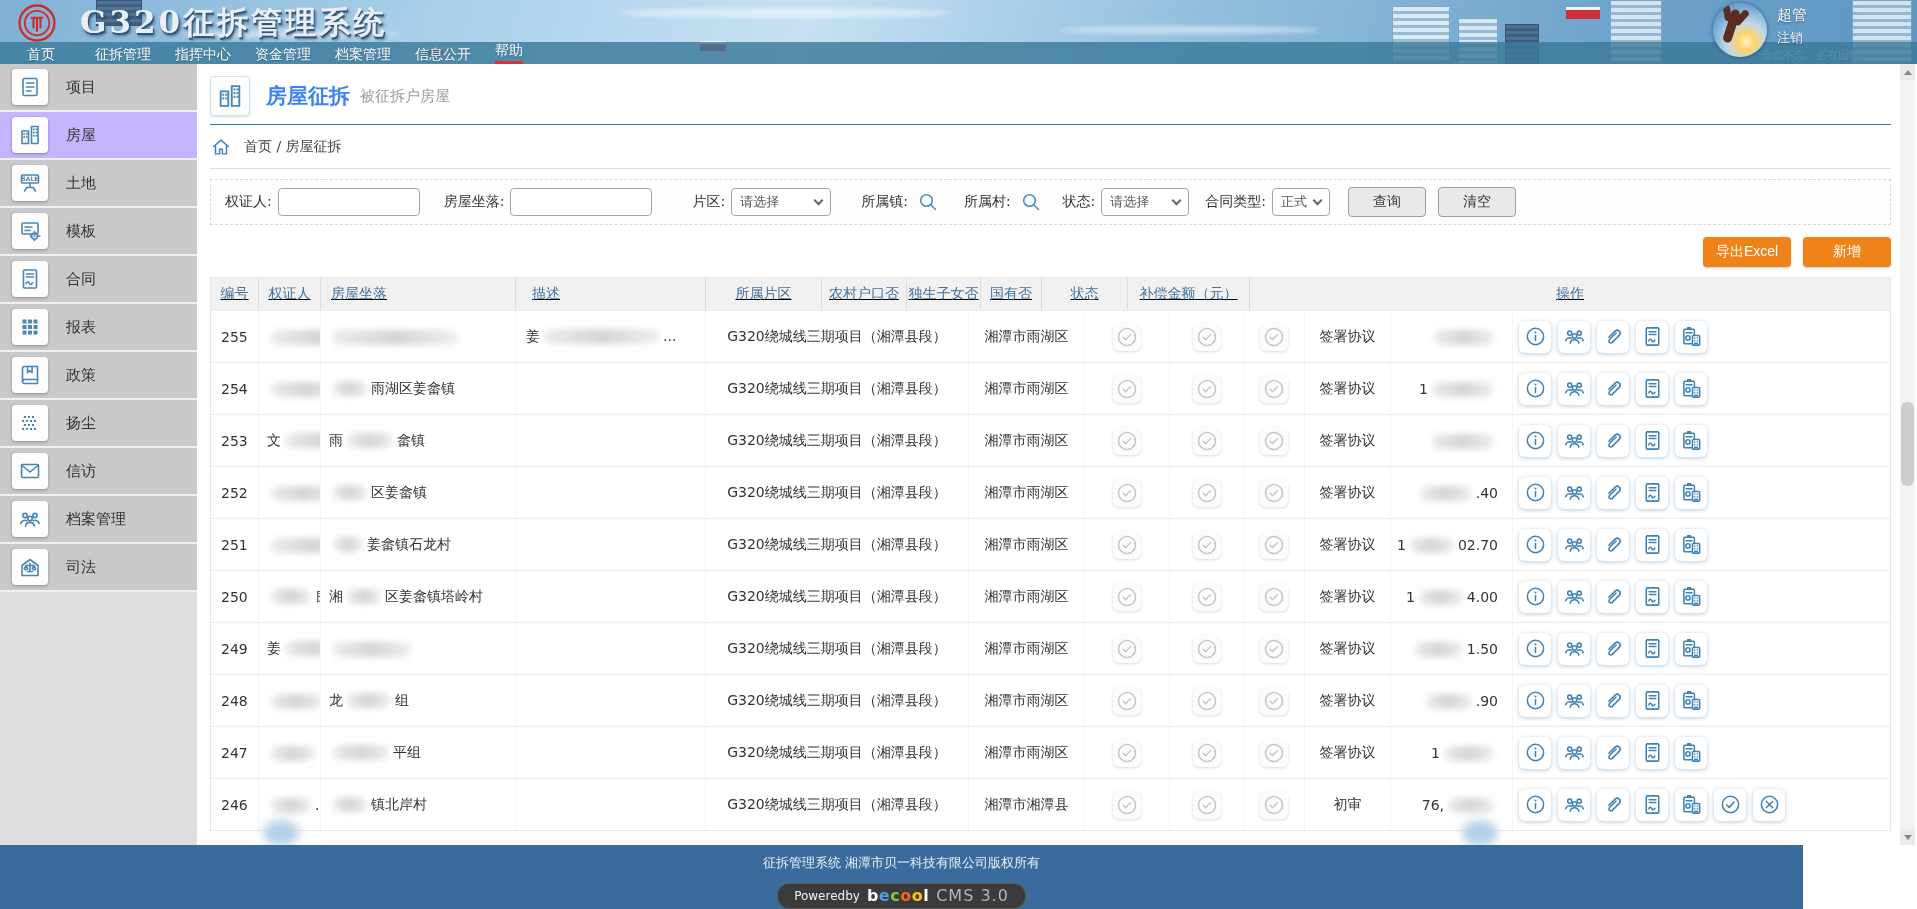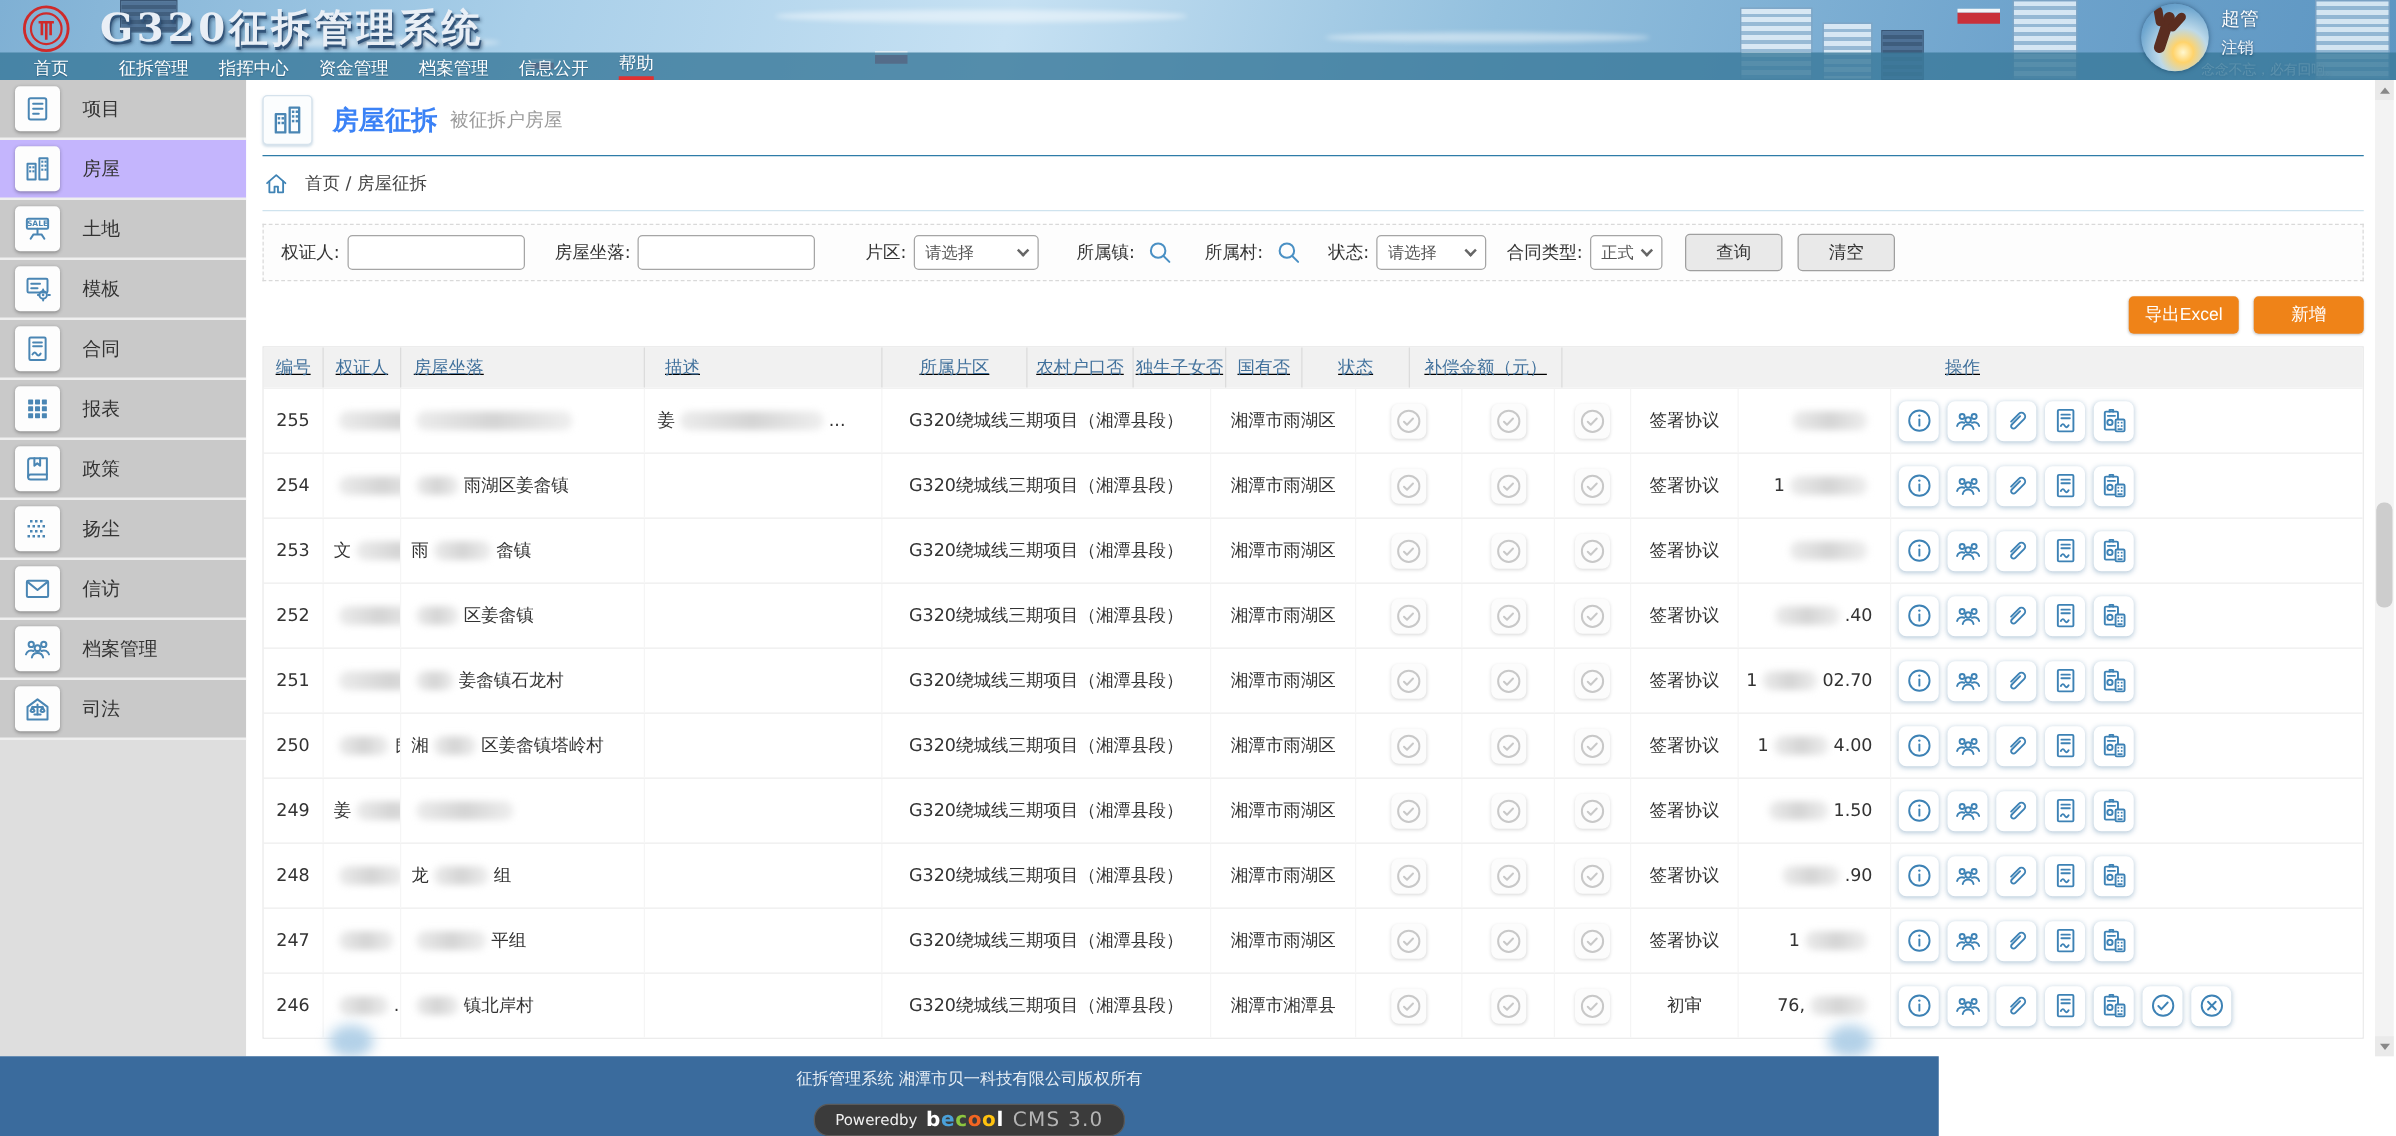--- a/index.html
+++ b/index.html
@@ -103,21 +103,21 @@
 
   
   .vscroll { position:absolute; right:2px; top:64px; width:15px; height:781px; background:#f3f3f3; }
   .scArrow { position:absolute; left:0; width:15px; height:16px; background:#eaeaea; display:flex; align-items:center; justify-content:center; cursor:pointer; }
   .scArrow.up{top:0}.scArrow.down{bottom:0}
   .tri { width:0; height:0; border-left:4px solid transparent; border-right:4px solid transparent; }
   .tri.up{border-bottom:5px solid #888}.tri.down{border-top:5px solid #888}
   .scThumb { position:absolute; left:1px; top:338px; width:13px; height:84px; background:#cdcdcd; border-radius:6px; cursor:pointer; }
 
   
-  .footer { position:absolute; left:0; bottom:0; width:1551px; height:64px; background:#3a6b9d; text-align:center; }
+  .footer { position:absolute; left:0; bottom:0; width:1803px; height:64px; background:#3a6b9d; text-align:center; }
   .copy { margin-top:9px; color:#e9eff5; font-size:13px; }
   .badge { display:inline-flex; align-items:center; gap:7px; margin-top:11px; background:#3b3b3b; border:1px solid #5a5a5a;
            border-radius:12px; padding:2px 16px 3px; }
   .pwd { color:#f2f2f2; font-size:12px; }
   .brand { font-size:16px; font-weight:bold; letter-spacing:.5px; }
   .cmsTxt { color:#b4b4b4; font-size:16px; letter-spacing:1px;text-align:center; }
   svg { display:block; }
 </style>
 </head>
 <body>

